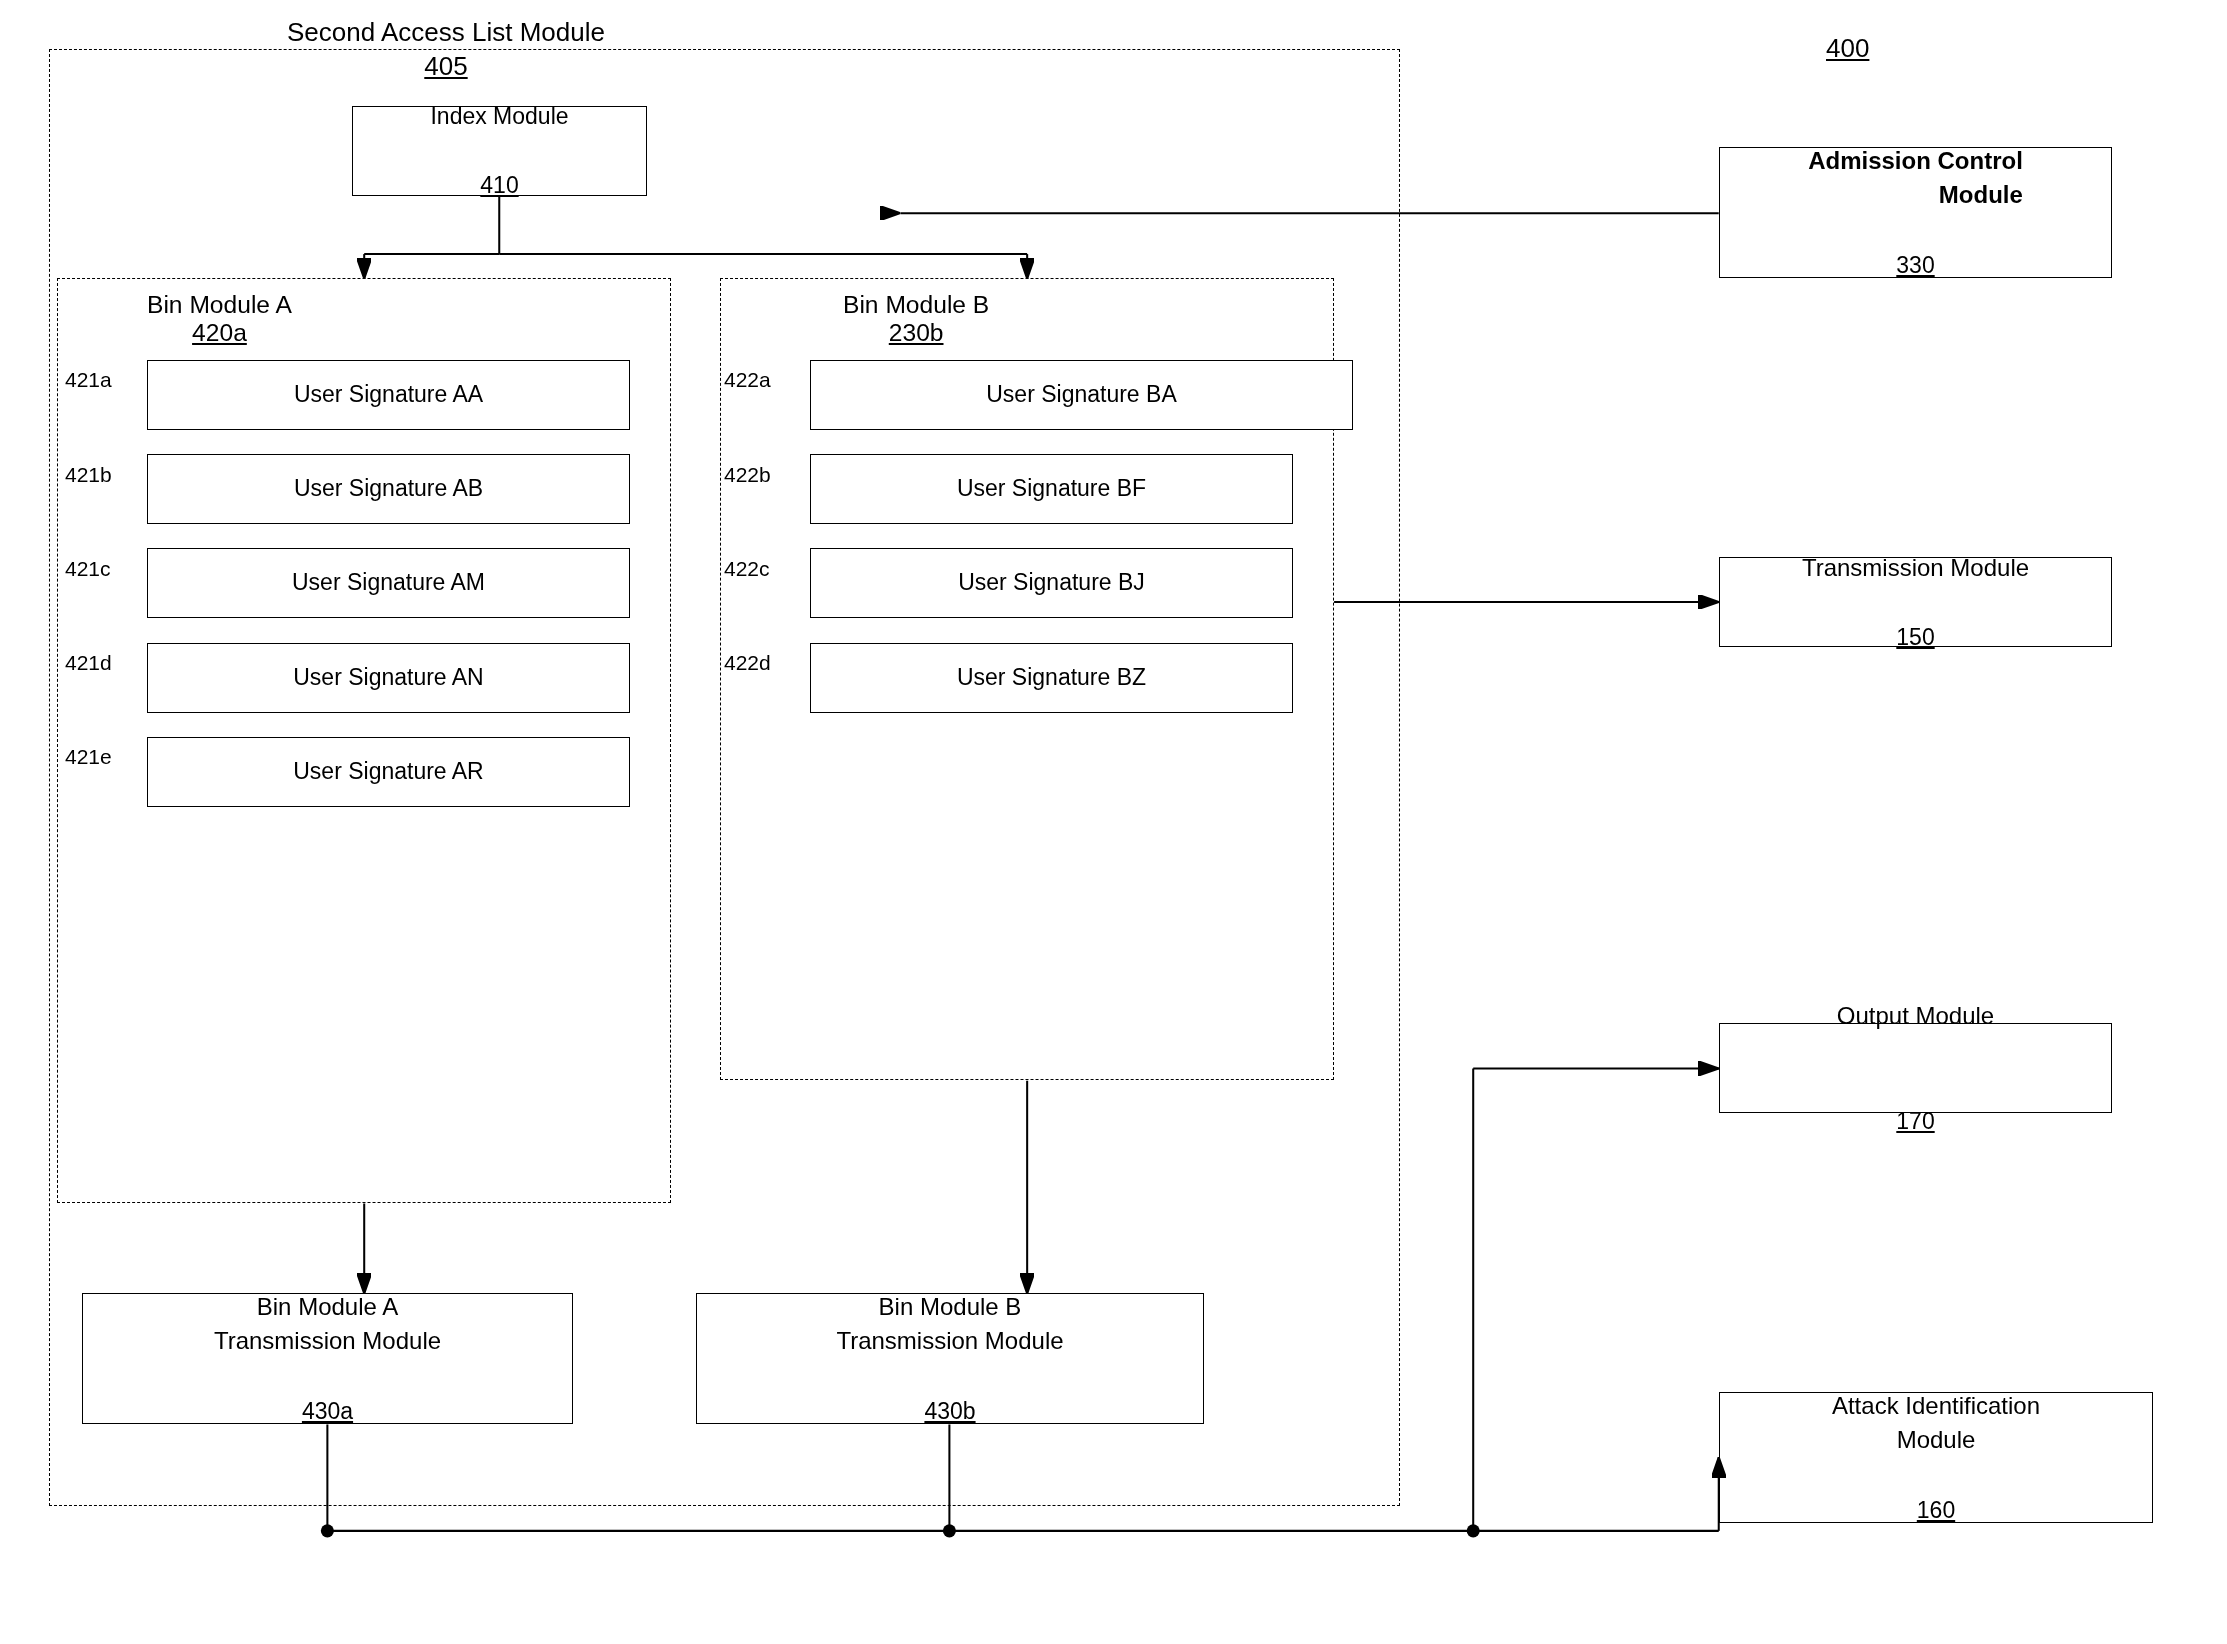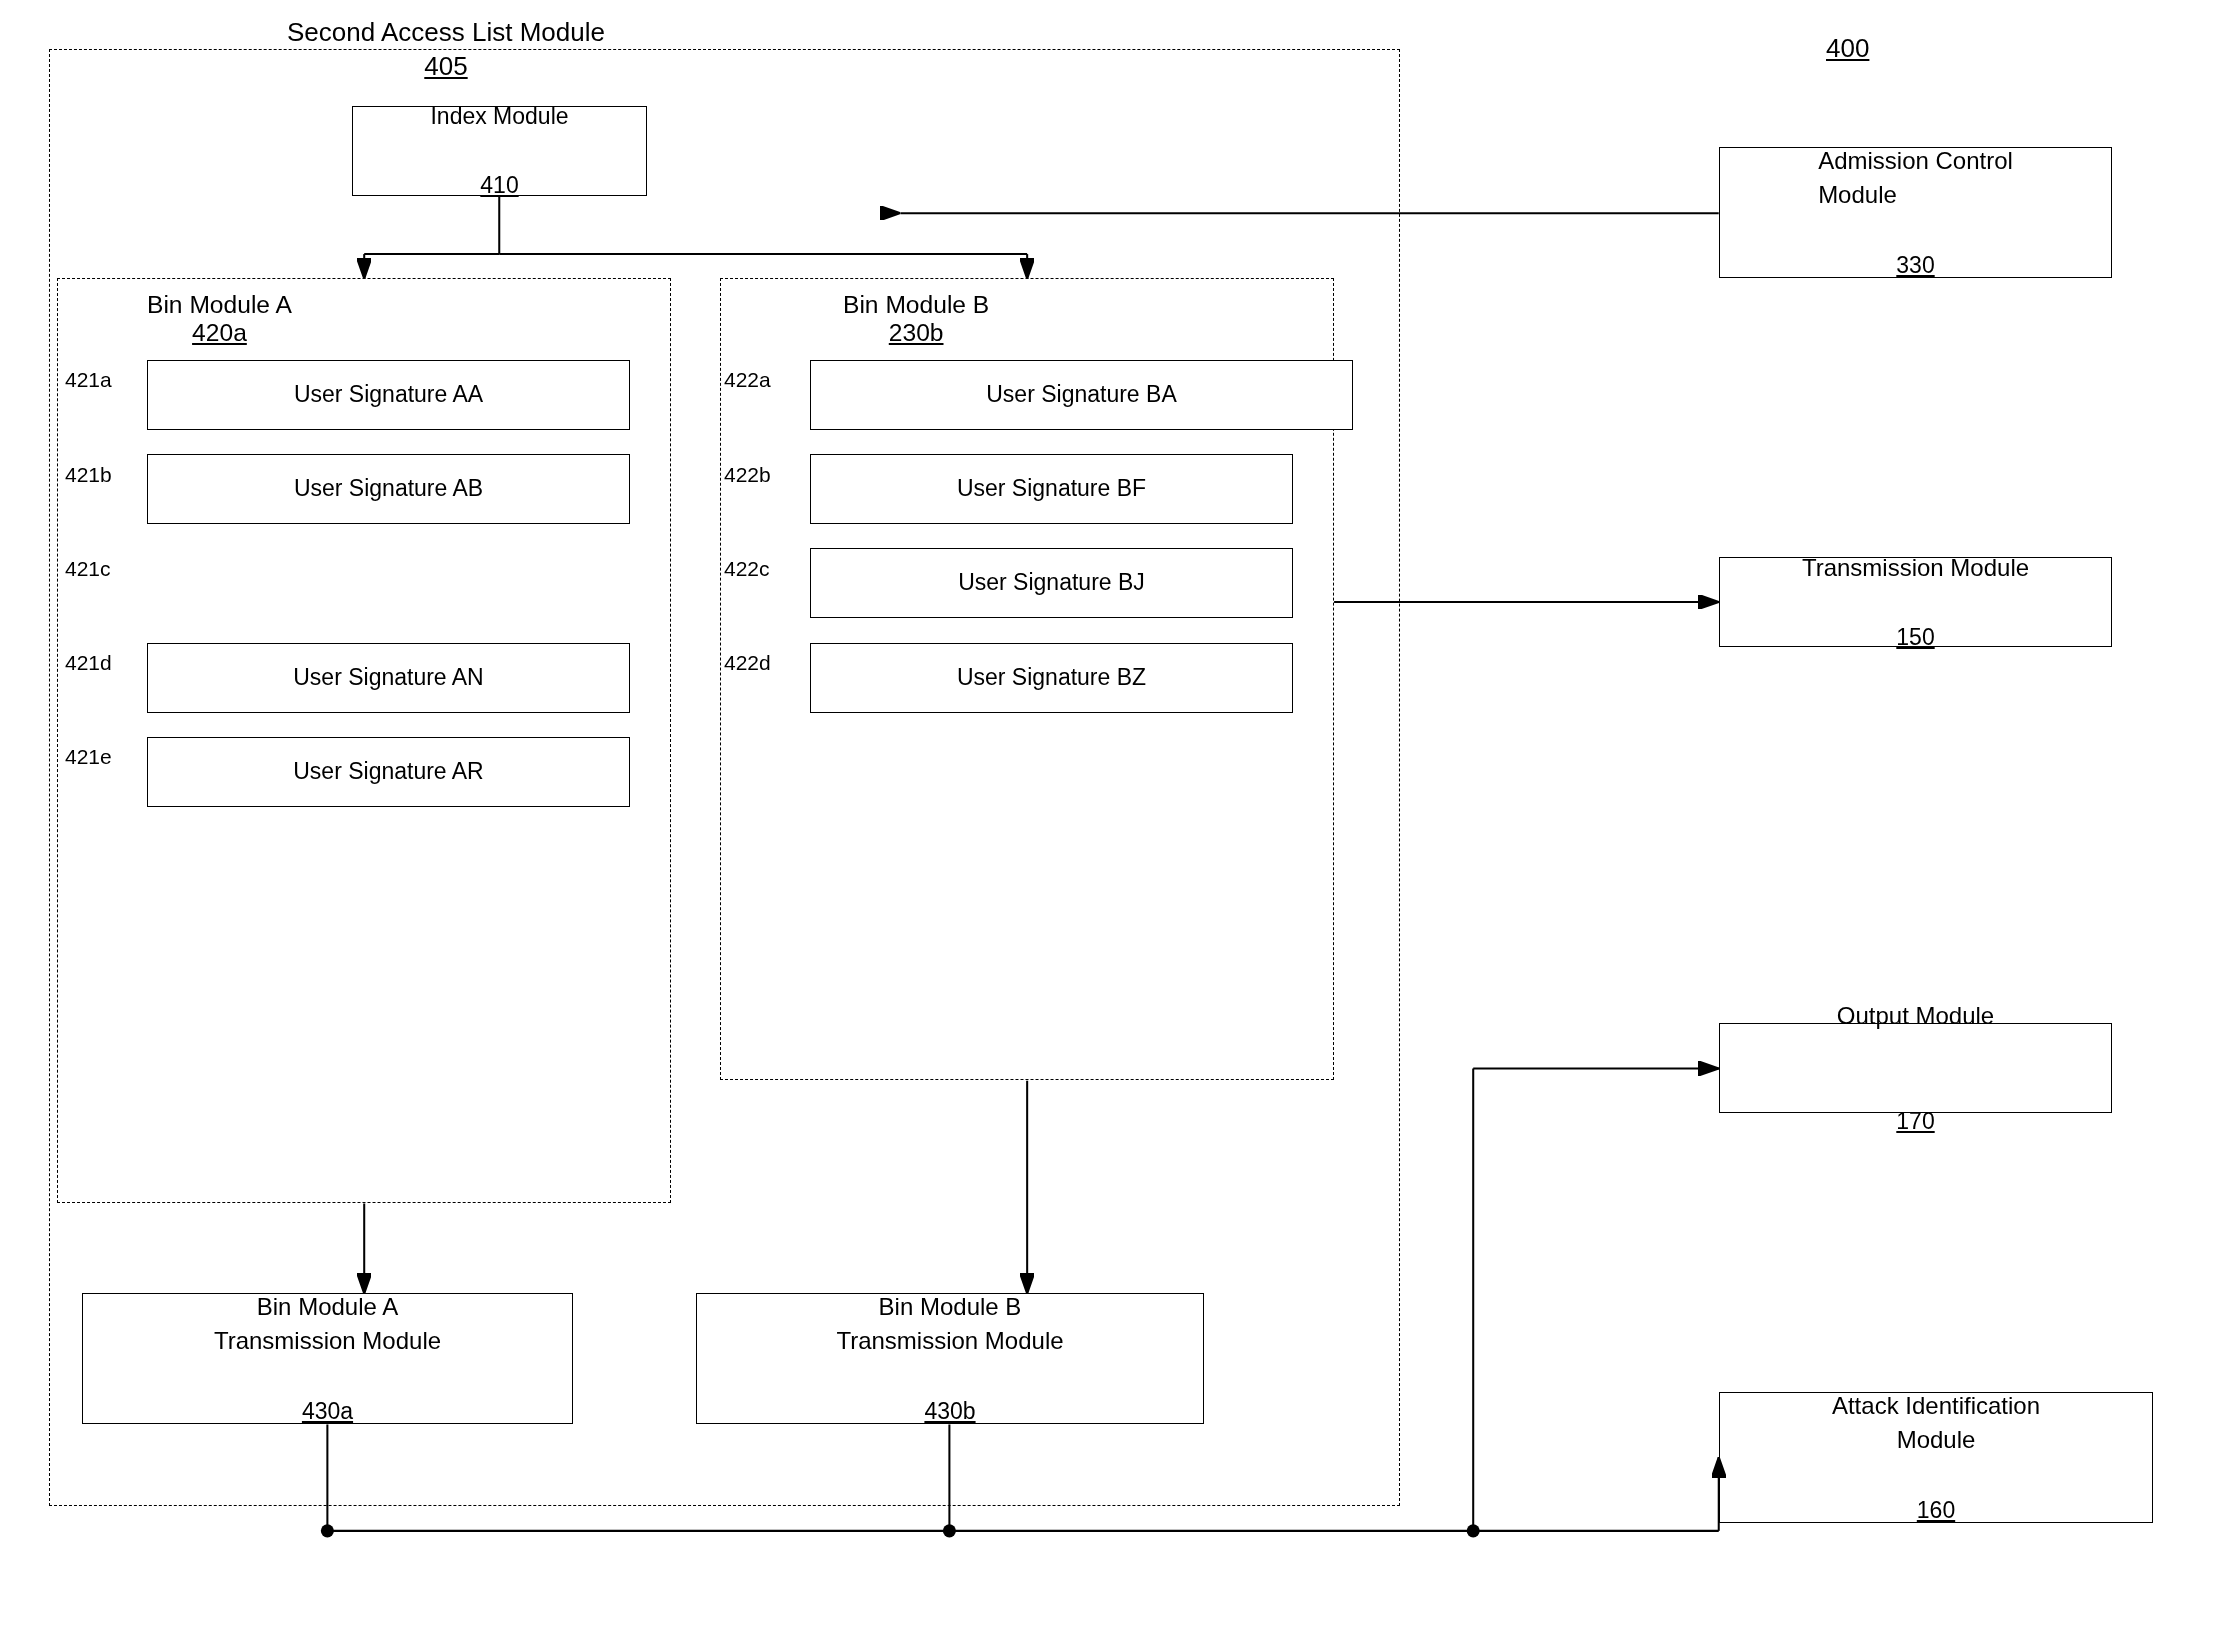--- a/index.html
+++ b/index.html
@@ -115,20 +115,23 @@
   <div class="box" style="top:360px; left:147px; width:483px; height:70px;">
     <div>User Signature AA</div>
   </div>
 
   <div style="position:absolute; top:463px; left:65px; font-size:21px;">421b</div>
   <div class="box" style="top:454px; left:147px; width:483px; height:70px;">
     <div>User Signature AB</div>
   </div>
 
   <div style="position:absolute; top:557px; left:65px; font-size:21px;">421c</div>
+  <div class="box" style="top:548px; left:147px; width:483px; height:70px;">
+    <div>User Signature AM</div>
+  </div>
 
   <div style="position:absolute; top:651px; left:65px; font-size:21px;">421d</div>
   <div class="box" style="top:643px; left:147px; width:483px; height:70px;">
     <div>User Signature AN</div>
   </div>
 
   <div style="position:absolute; top:745px; left:65px; font-size:21px;">421e</div>
   <div class="box" style="top:737px; left:147px; width:483px; height:70px;">
     <div>User Signature AR</div>
   </div>
@@ -164,21 +167,21 @@
     <div style="font-size:24px; text-align:center; line-height:1.4;">Bin Module A<br>Transmission Module</div>
     <div class="box-id">430a</div>
   </div>
 
   <div class="box" style="top:1293px; left:696px; width:508px; height:131px;">
     <div style="font-size:24px; text-align:center; line-height:1.4;">Bin Module B<br>Transmission Module</div>
     <div class="box-id">430b</div>
   </div>
 
   <div class="box" style="top:147px; left:1719px; width:393px; height:131px;">
-    <div style="font-size:24px; text-align:left; line-height:1.4;">Admission Control<br>Module</div>
+    <div style="font-size:24px; text-align:right; line-height:1.4;font-weight:bold;">Admission Control<br>Module</div>
     <div class="box-id">330</div>
   </div>
 
   <div class="box" style="top:557px; left:1719px; width:393px; height:90px;">
     <div style="font-size:24px; text-align:center; line-height:1.4;">Transmission Module</div>
     <div class="box-id">150</div>
   </div>
 
   <div class="box" style="top:1023px; left:1719px; width:393px; height:90px;gap:36px;">
     <div style="font-size:24px; text-align:center; line-height:1.4;">Output Module</div>

